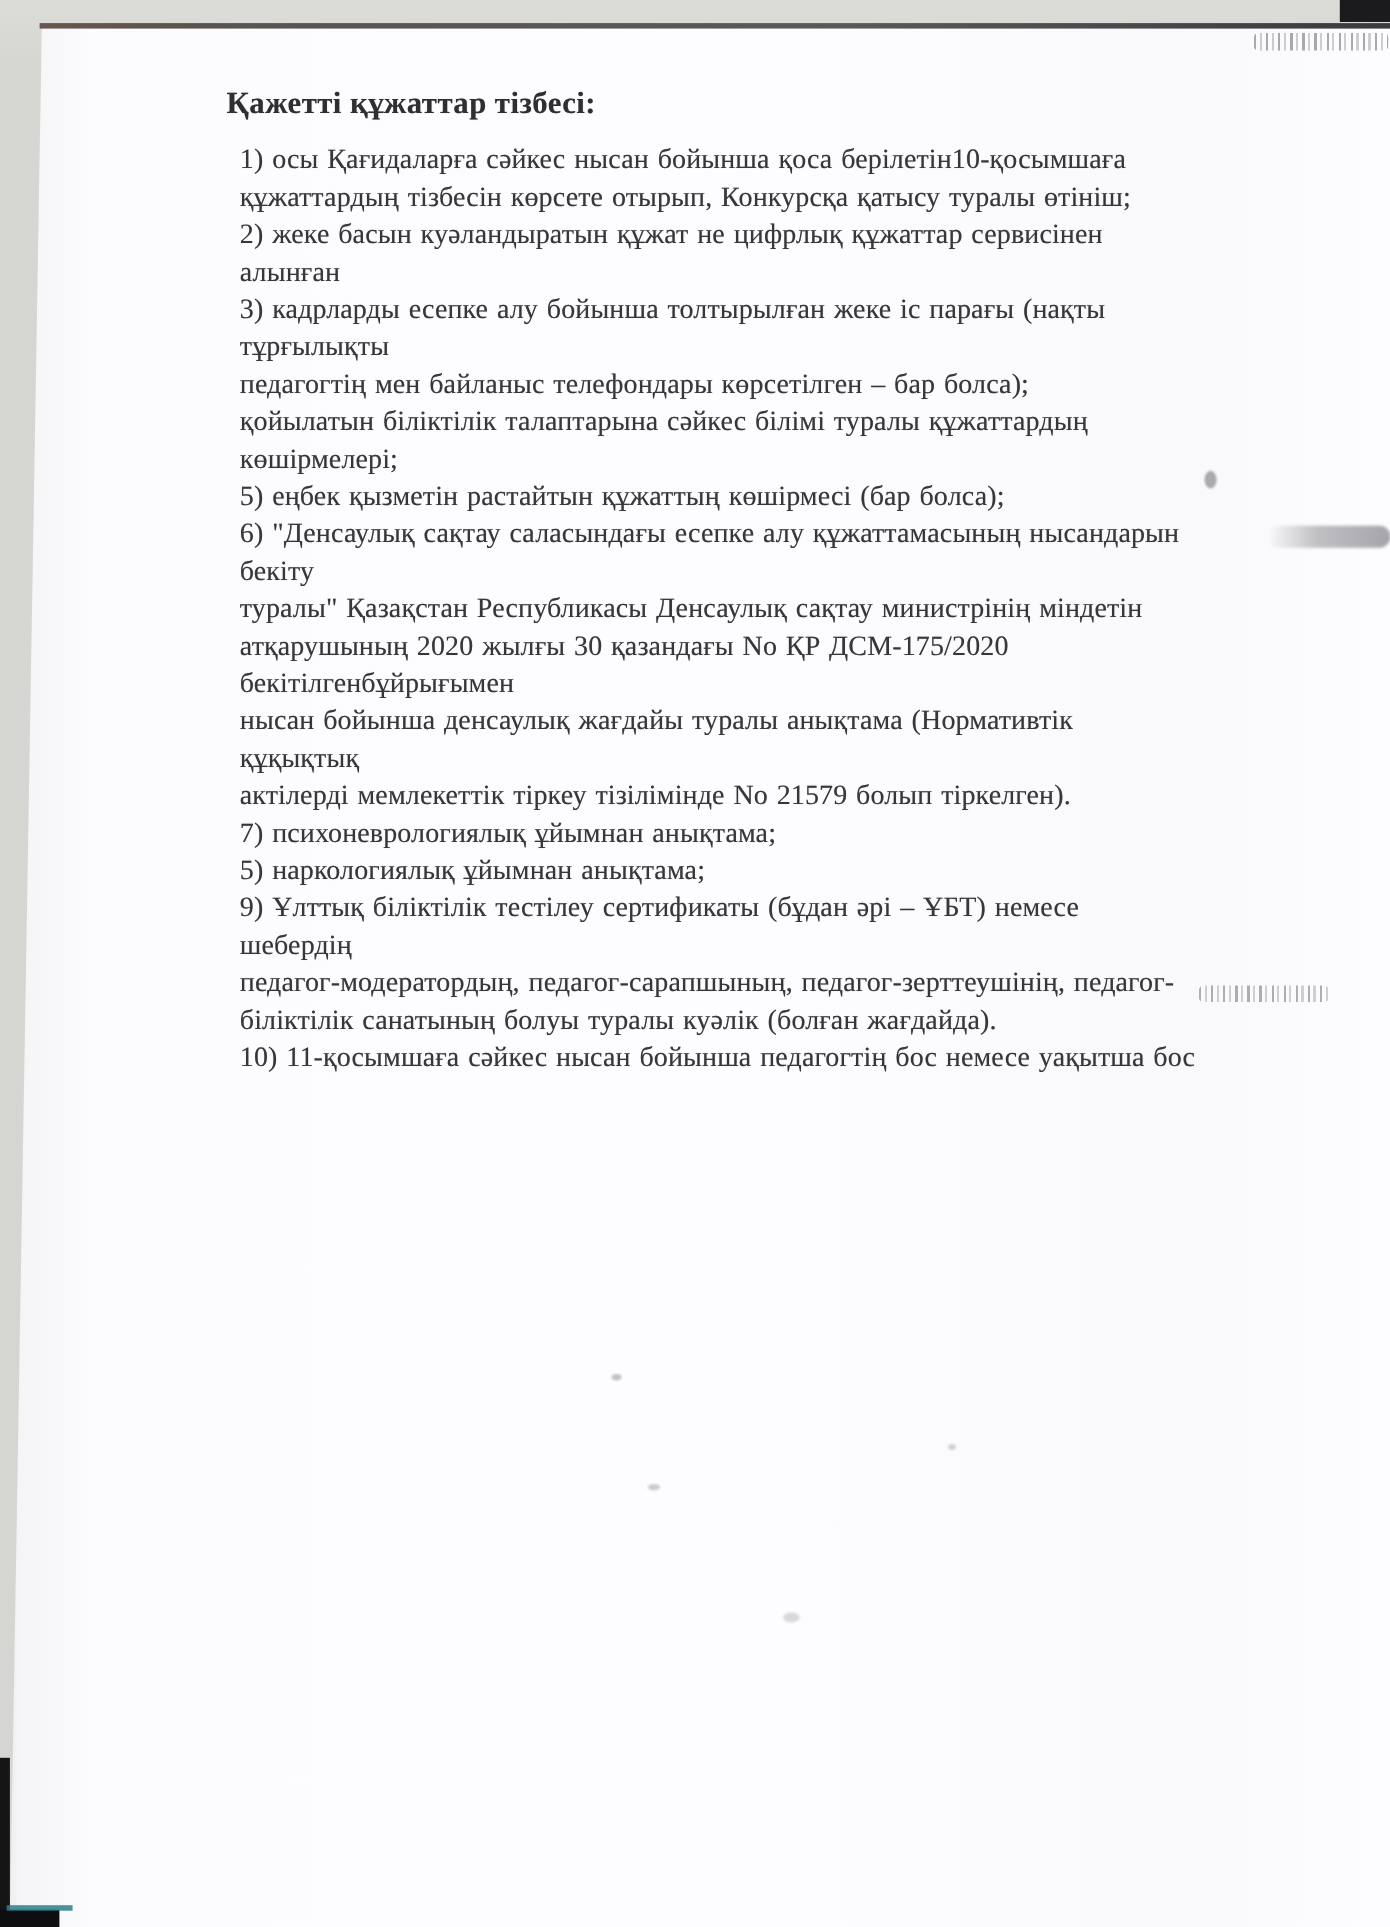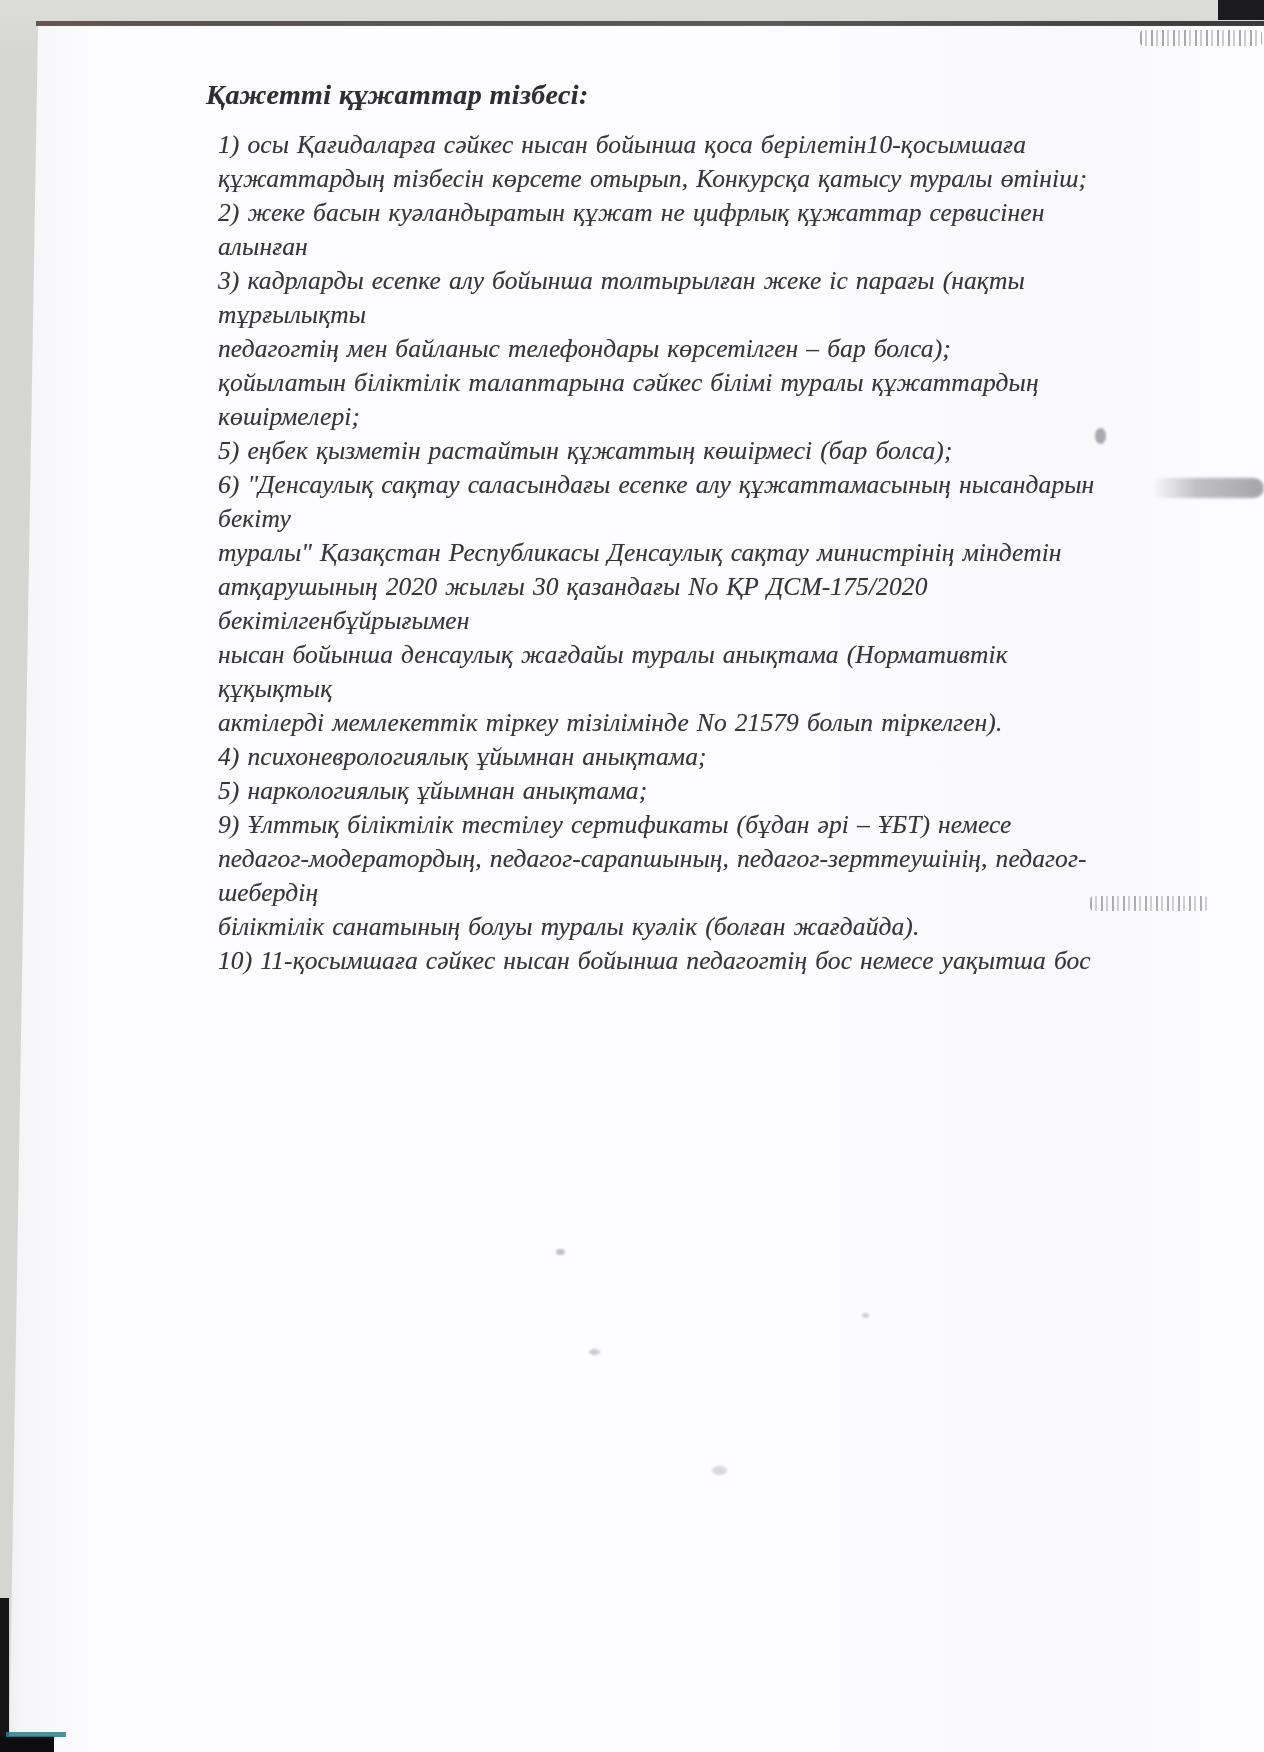--- a/index.html
+++ b/index.html
@@ -2,21 +2,20 @@
 <html><head>
 <meta charset="utf-8">
 <style>
   html,body{margin:0;padding:0;}
   #screen{
     position:relative;
     width:1264px;height:1752px;
     background:linear-gradient(180deg,#dcddd8 0%,#d6d7d2 3%,#d5d6d1 100%);
     overflow:hidden;
     font-family:"Liberation Serif", serif;
-    font-style:italic;
   }
   
   .page{
     position:absolute;top:25px;left:0;right:0;bottom:0;
     clip-path:polygon(38px 0, 100% 0, 100% 100%, 9px 100%);
     background:linear-gradient(90deg,#e9e9eb 0px,#f5f5f7 18px,#fcfcfe 90px,#fdfdff 55%,#f9f9fb 86%,#fdfdff 100%);
   }
   
   .edge-top{
     position:absolute;top:21px;left:36px;right:0;height:5px;
@@ -98,22 +97,22 @@
     <div class="line">көшірмелері;</div>
     <div class="line">5) еңбек қызметін растайтын құжаттың көшірмесі (бар болса);</div>
     <div class="line">6) "Денсаулық сақтау саласындағы есепке алу құжаттамасының нысандарын</div>
     <div class="line">бекіту</div>
     <div class="line">туралы" Қазақстан Республикасы Денсаулық сақтау министрінің міндетін</div>
     <div class="line">атқарушының 2020 жылғы 30 қазандағы No ҚР ДСМ-175/2020</div>
     <div class="line">бекітілгенбұйрығымен</div>
     <div class="line">нысан бойынша денсаулық жағдайы туралы анықтама (Нормативтік</div>
     <div class="line">құқықтық</div>
     <div class="line">актілерді мемлекеттік тіркеу тізілімінде No 21579 болып тіркелген).</div>
-    <div class="line">4) психоневрологиялық ұйымнан анықтама;</div>
+    <div class="line">7) психоневрологиялық ұйымнан анықтама;</div>
     <div class="line">5) наркологиялық ұйымнан анықтама;</div>
     <div class="line">9) Ұлттық біліктілік тестілеу сертификаты (бұдан әрі – ҰБТ) немесе</div>
+    <div class="line">шебердің</div>
     <div class="line">педагог-модератордың, педагог-сарапшының, педагог-зерттеушінің, педагог-</div>
-    <div class="line">шебердің</div>
     <div class="line">біліктілік санатының болуы туралы куәлік (болған жағдайда).</div>
     <div class="line">10) 11-қосымшаға сәйкес нысан бойынша педагогтің бос немесе уақытша бос</div>
   </div>
 
 </div>
 
 </body></html>

